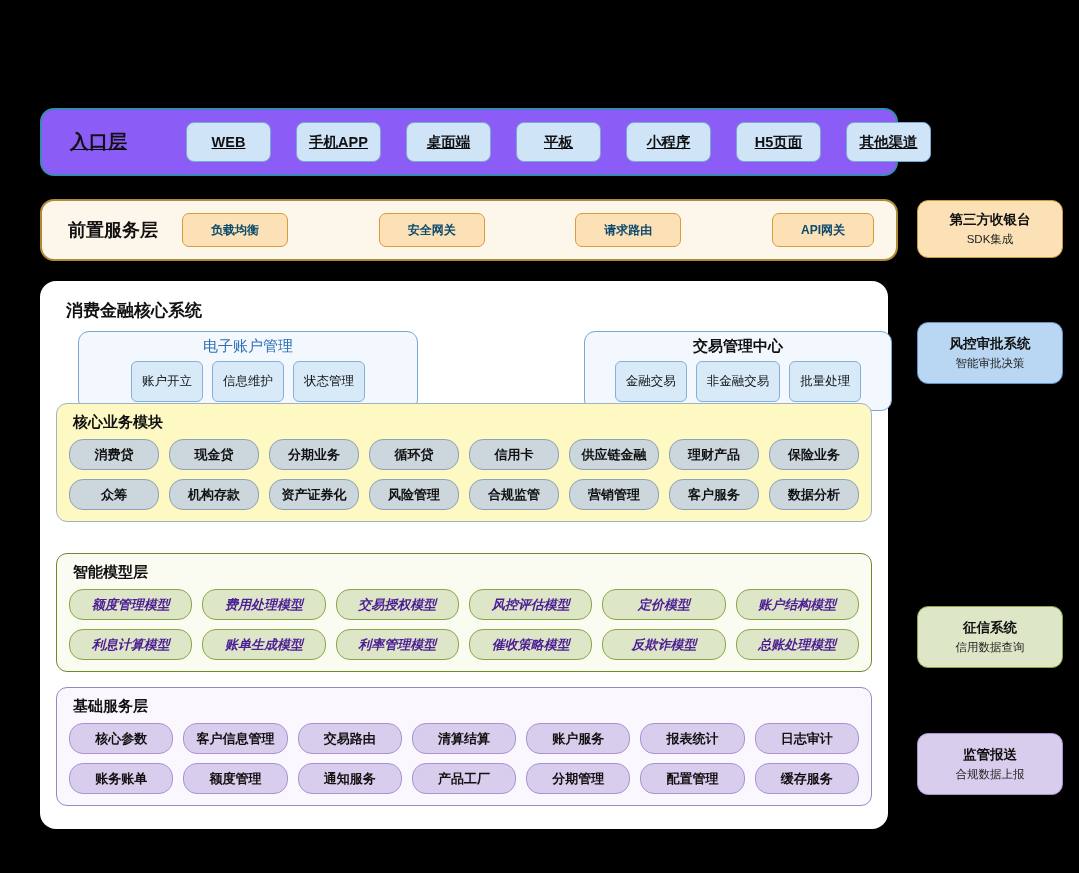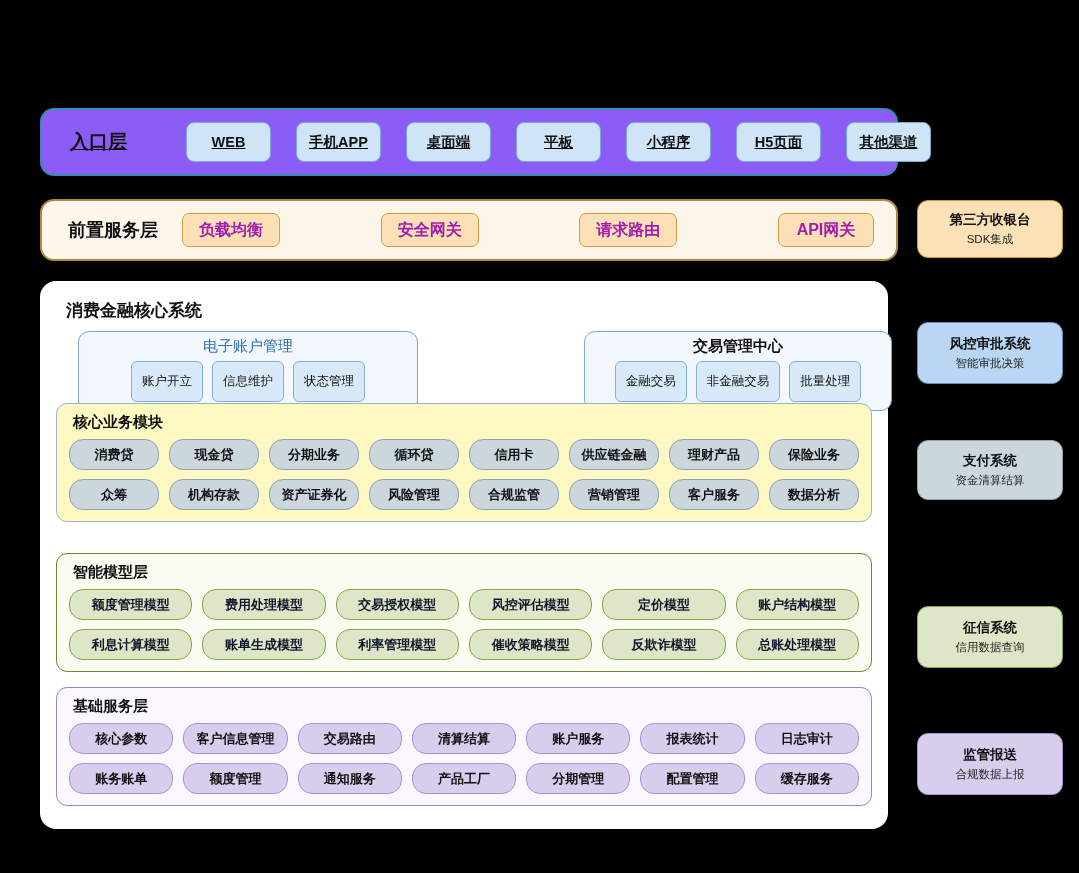--- a/index.html
+++ b/index.html
@@ -75,25 +75,25 @@
     width: 124px; flex: 0 0 124px; padding-left: 10px;
   }
   #front-layer .chips {
     display: flex; flex: 1;
     justify-content: space-between;
     padding-right: 6px;
   }
   #front-layer .chip {
     background: #fbe1b5;
     border: 1.5px solid #d79c3c;
-    color: #a21caf;
-    font-size: 16px;
+    color: #0c4a6e;
+    font-size: 12px;
     height: 34px;
     border-radius: 7px;
-    padding: 0 16px;
+    padding: 0 28px;
     min-width: 96px;
   }
 
   
   #core-system {
     position: absolute;
     left: 40px; top: 281px;
     width: 848px; height: 548px;
     background: #ffffff;
     border-radius: 16px;
@@ -163,21 +163,22 @@
 
   
   #layer-model {
     left: 16px; top: 272px; width: 816px;
     background: #fafcf2;
     border: 1.5px solid #6b8a2e;
   }
   #layer-model .chip {
     background: #dde6c6;
     border: 1.2px solid #8ba548;
-    color: #0f172a;
+    color: #4c1d95;
+    font-style: italic;
   }
 
   
   #layer-base {
     left: 16px; top: 406px; width: 816px;
     background: #faf7fe;
     border: 1.5px solid #9a86c4;
   }
   #layer-base .chip {
     background: #d9cdee;
@@ -333,24 +334,20 @@
   <div class="ext-box" id="ext-cashier">
     <div class="ext-title">第三方收银台</div>
     <div class="ext-sub">SDK集成</div>
   </div>
 
   <div class="ext-box" id="ext-risk">
     <div class="ext-title">风控审批系统</div>
     <div class="ext-sub">智能审批决策</div>
   </div>
 
-  <div class="ext-box" id="ext-pay">
-    <div class="ext-title">支付系统</div>
-    <div class="ext-sub">资金清算结算</div>
-  </div>
 
   <div class="ext-box" id="ext-credit">
     <div class="ext-title">征信系统</div>
     <div class="ext-sub">信用数据查询</div>
   </div>
 
   <div class="ext-box" id="ext-regulate">
     <div class="ext-title">监管报送</div>
     <div class="ext-sub">合规数据上报</div>
   </div>

